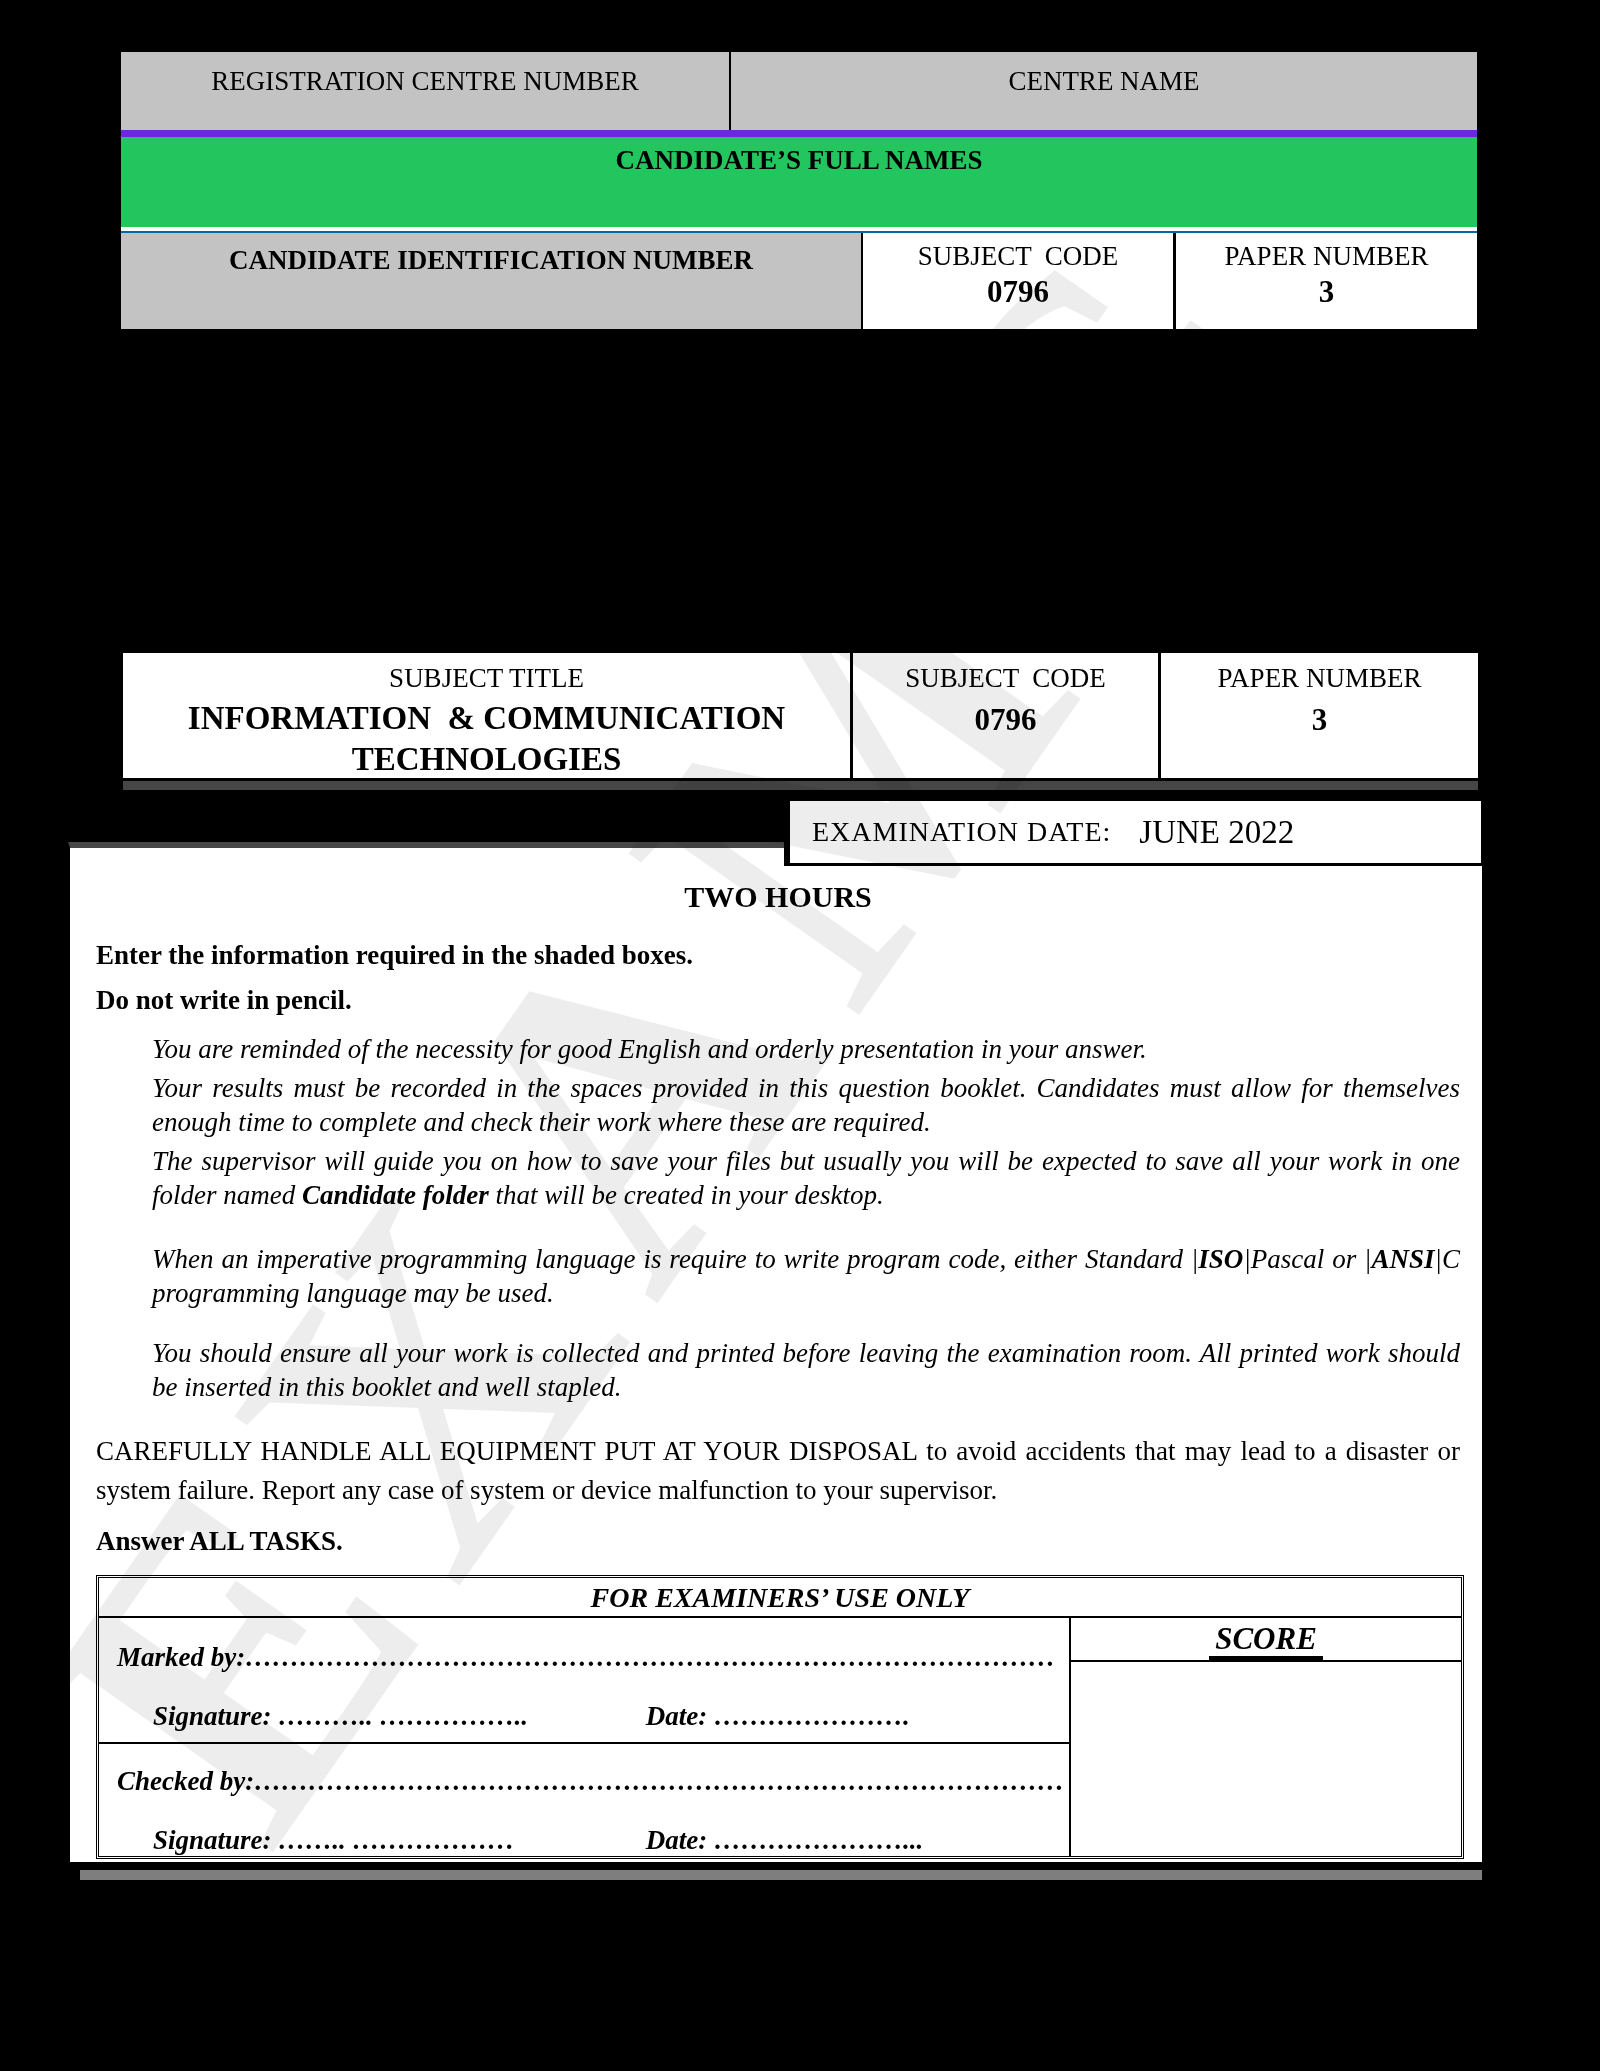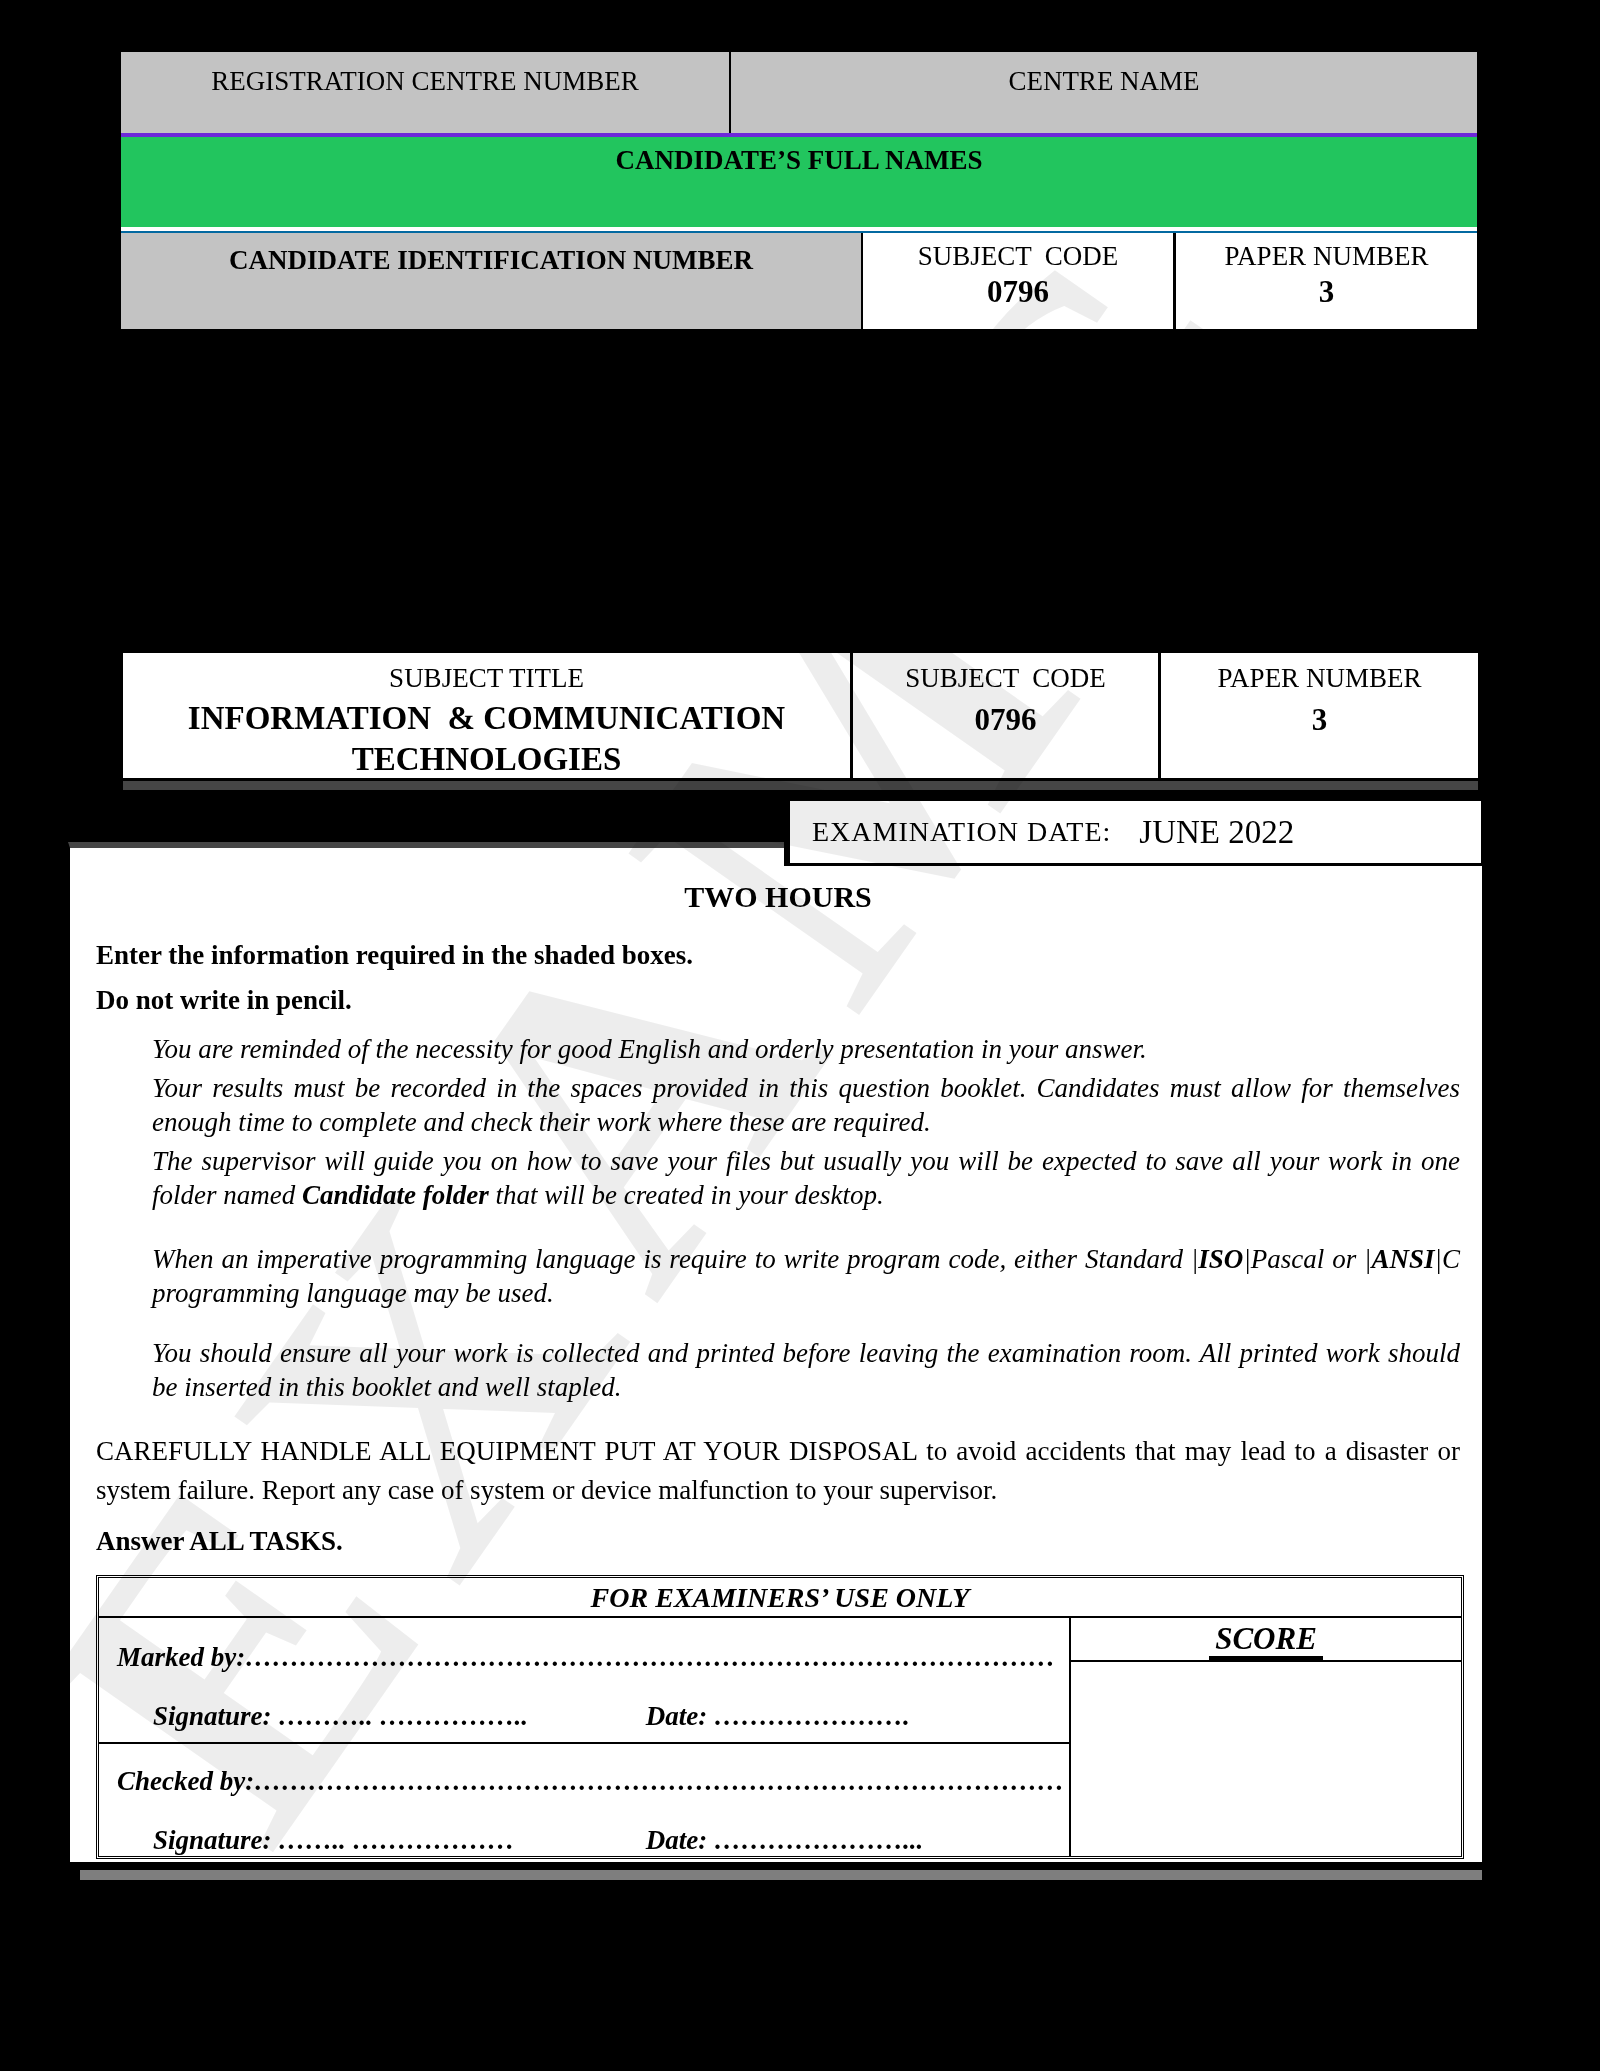--- a/index.html
+++ b/index.html
@@ -6,21 +6,21 @@
   html, body { background: #000; }
   body {
     width: 1600px; height: 2071px; position: relative;
     font-family: "Liberation Serif", "DejaVu Serif", serif;
     color: #000; overflow: hidden;
   }
   .abs { position: absolute; }
 
   
   .top-table { left: 121px; top: 52px; width: 1356px; }
-  .tt-row1 { display: flex; height: 85px; background: #c3c3c3; border-bottom: 4px solid #6d28d9; }
+  .tt-row1 { display: flex; height: 85px; background: #c3c3c3; border-bottom: 7px solid #6d28d9; }
   .tt-row1 .cell { padding-top: 14px; text-align: center; font-size: 27px; }
   .tt-c1 { width: 610px; border-right: 2px solid #000; }
   .tt-c2 { flex: 1; }
   .tt-row2 { height: 90px; background: #22c55e; text-align: center; padding-top: 8px; font-size: 27px; font-weight: bold; }
   .white-gap { height: 4px; background: #fff; }
   .tt-row3 { display: flex; height: 98px; border-top: 2px solid #0369a1; }
   .tt-c3 { width: 742px; background: #c3c3c3; text-align: center; padding-top: 12px; font-size: 27px; font-weight: bold; border-right: 2px solid #000; }
   .tt-c4 { width: 313px; background: #fff; text-align: center; padding-top: 8px; border-right: 3px solid #000; }
   .tt-c5 { flex: 1; background: #fff; text-align: center; padding-top: 8px; }
   .code-label { font-size: 27px; white-space: pre; }

